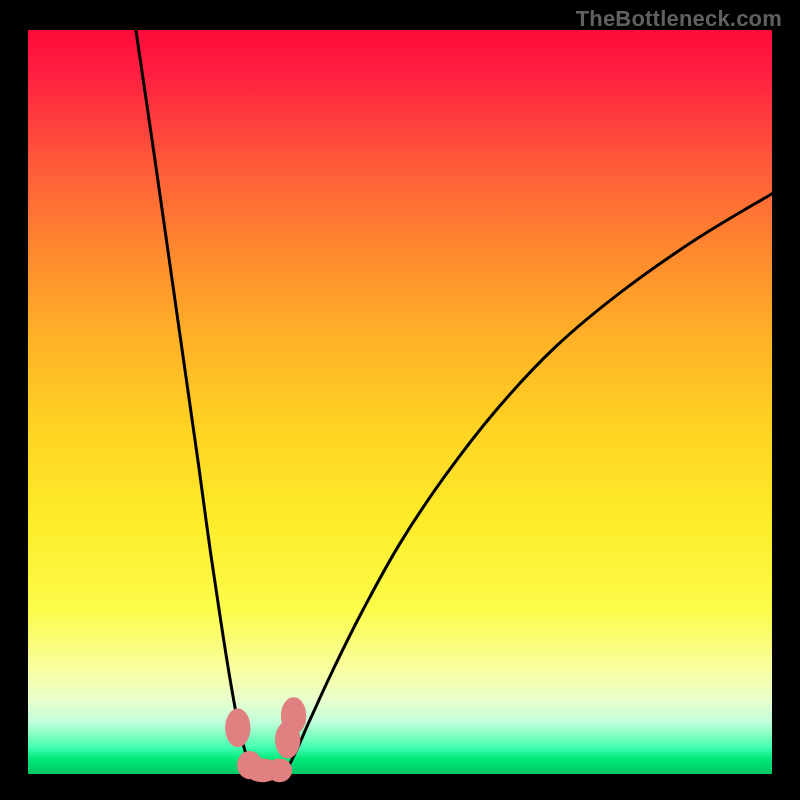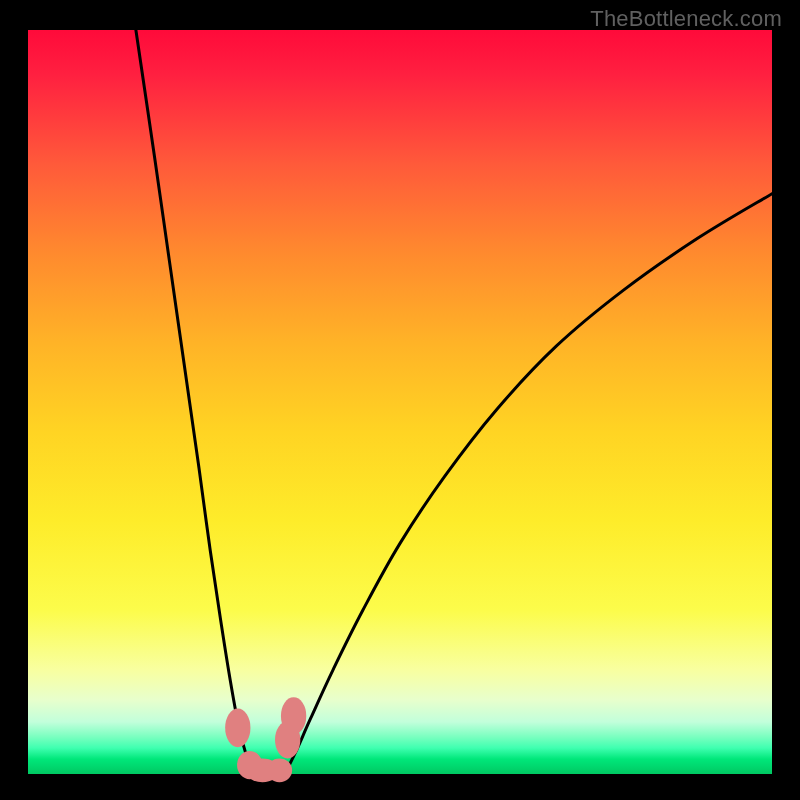--- a/index.html
+++ b/index.html
@@ -35,21 +35,21 @@
       #00e77a 98%,
       #00c862 100%
     );
   }
   .watermark {
     position: absolute;
     top: 6px;
     right: 18px;
     color: #606060;
     font-size: 22px;
-    font-weight: 400;
+    font-weight: 700;
     letter-spacing: 0.2px;
   }
   svg.curves {
     position: absolute;
     left: 0;
     top: 0;
     width: 744px;
     height: 744px;
     overflow: visible;
   }

